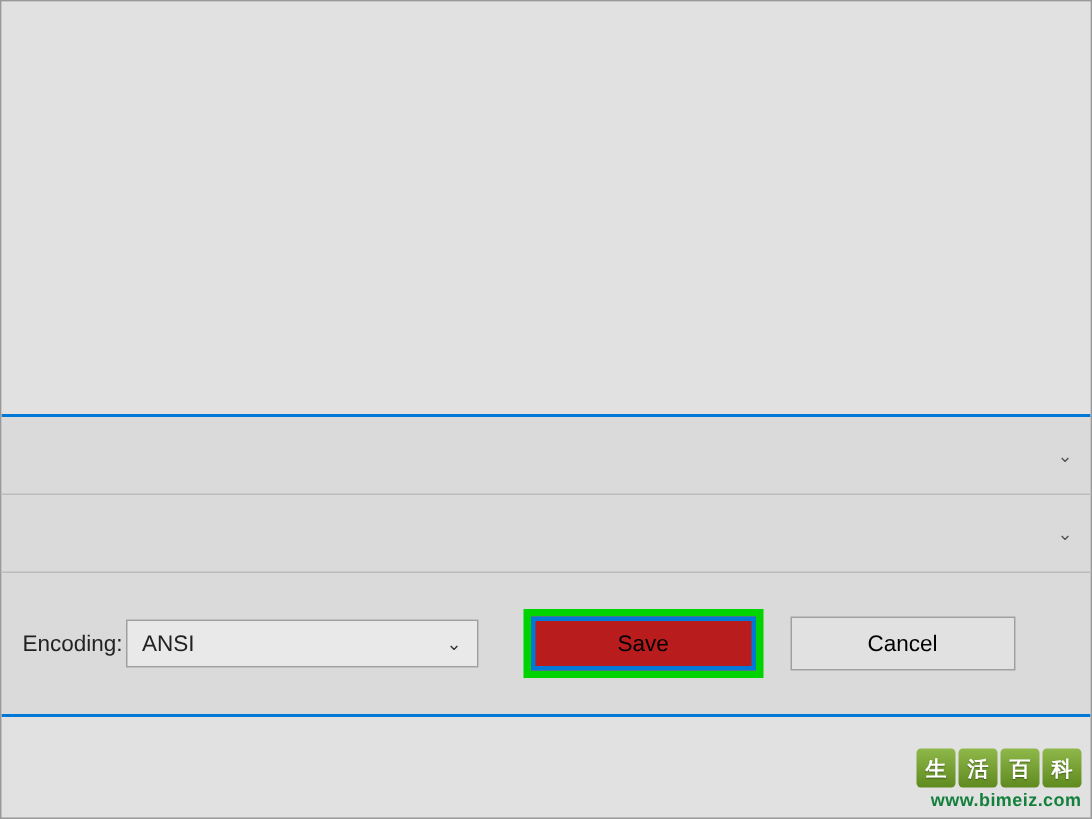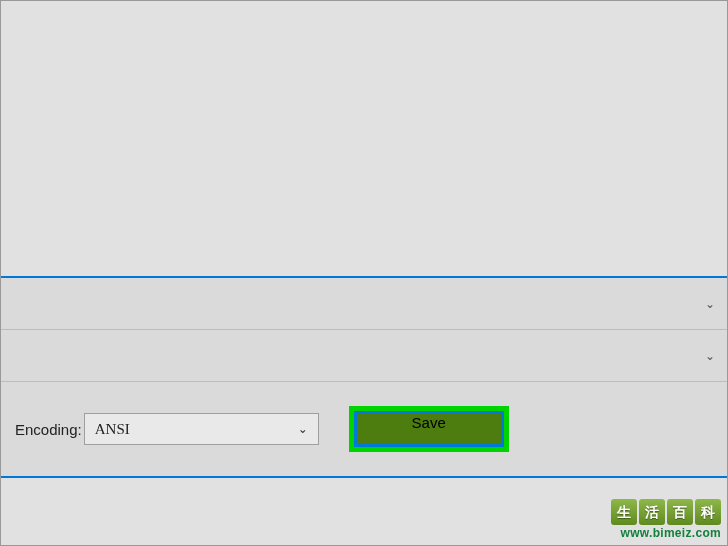--- a/index.html
+++ b/index.html
@@ -50,40 +50,39 @@
       width: 235px;
       height: 32px;
       background: #e9e9e9;
       border: 1px solid #9f9f9f;
       display: flex;
       align-items: center;
       justify-content: space-between;
       padding: 0 10px;
       font-size: 15px;
       color: #222;
-      font-family: Liberation Serif, serif;
     }
     .encoding-select .chev {
       font-size: 12px;
       color: #333;
     }
     .spacer {
       width: 30px;
     }
     .save-wrap {
       border: 5px solid #00d400;
       display: inline-block;
     }
     .save-button {
       width: 150px;
       height: 36px;
-      background: #4d7c0f;
+      background: #b91c1c;
       border: 3px solid #0078d7;
       display: flex;
-      align-items: flex-start;
+      align-items: center;
       justify-content: center;
       font-size: 15px;
       color: #000;
     }
     .cancel-button {
       width: 150px;
       height: 36px;
       background: #e1e1e1;
       border: 1px solid #9f9f9f;
       display: flex;
@@ -150,20 +149,23 @@
   <div class="encoding-select">
     <span>ANSI</span>
     <span class="chev">⌄</span>
   </div>
   <div class="spacer"></div>
   <div class="save-wrap">
     <div class="save-button">
       <span>Save</span>
     </div>
   </div>
+  <div class="cancel-button">
+    <span>Cancel</span>
+  </div>
 </div>
 
 <div class="blue-bottom-line"></div>
 
 <div class="watermark">
   <div class="wm-badges">
     <div class="wm-badge">生</div>
     <div class="wm-badge">活</div>
     <div class="wm-badge">百</div>
     <div class="wm-badge">科</div>

